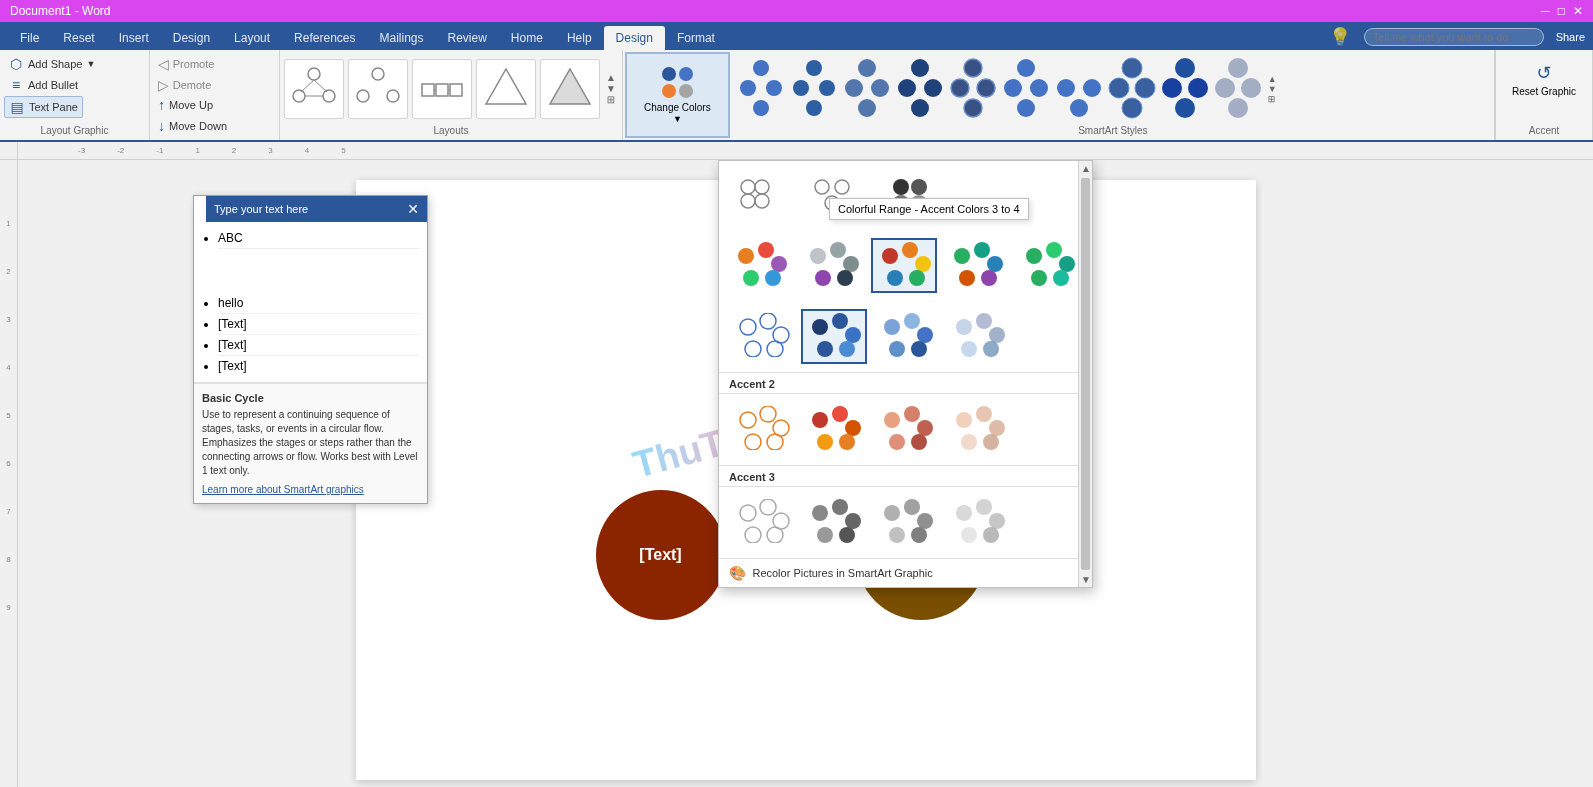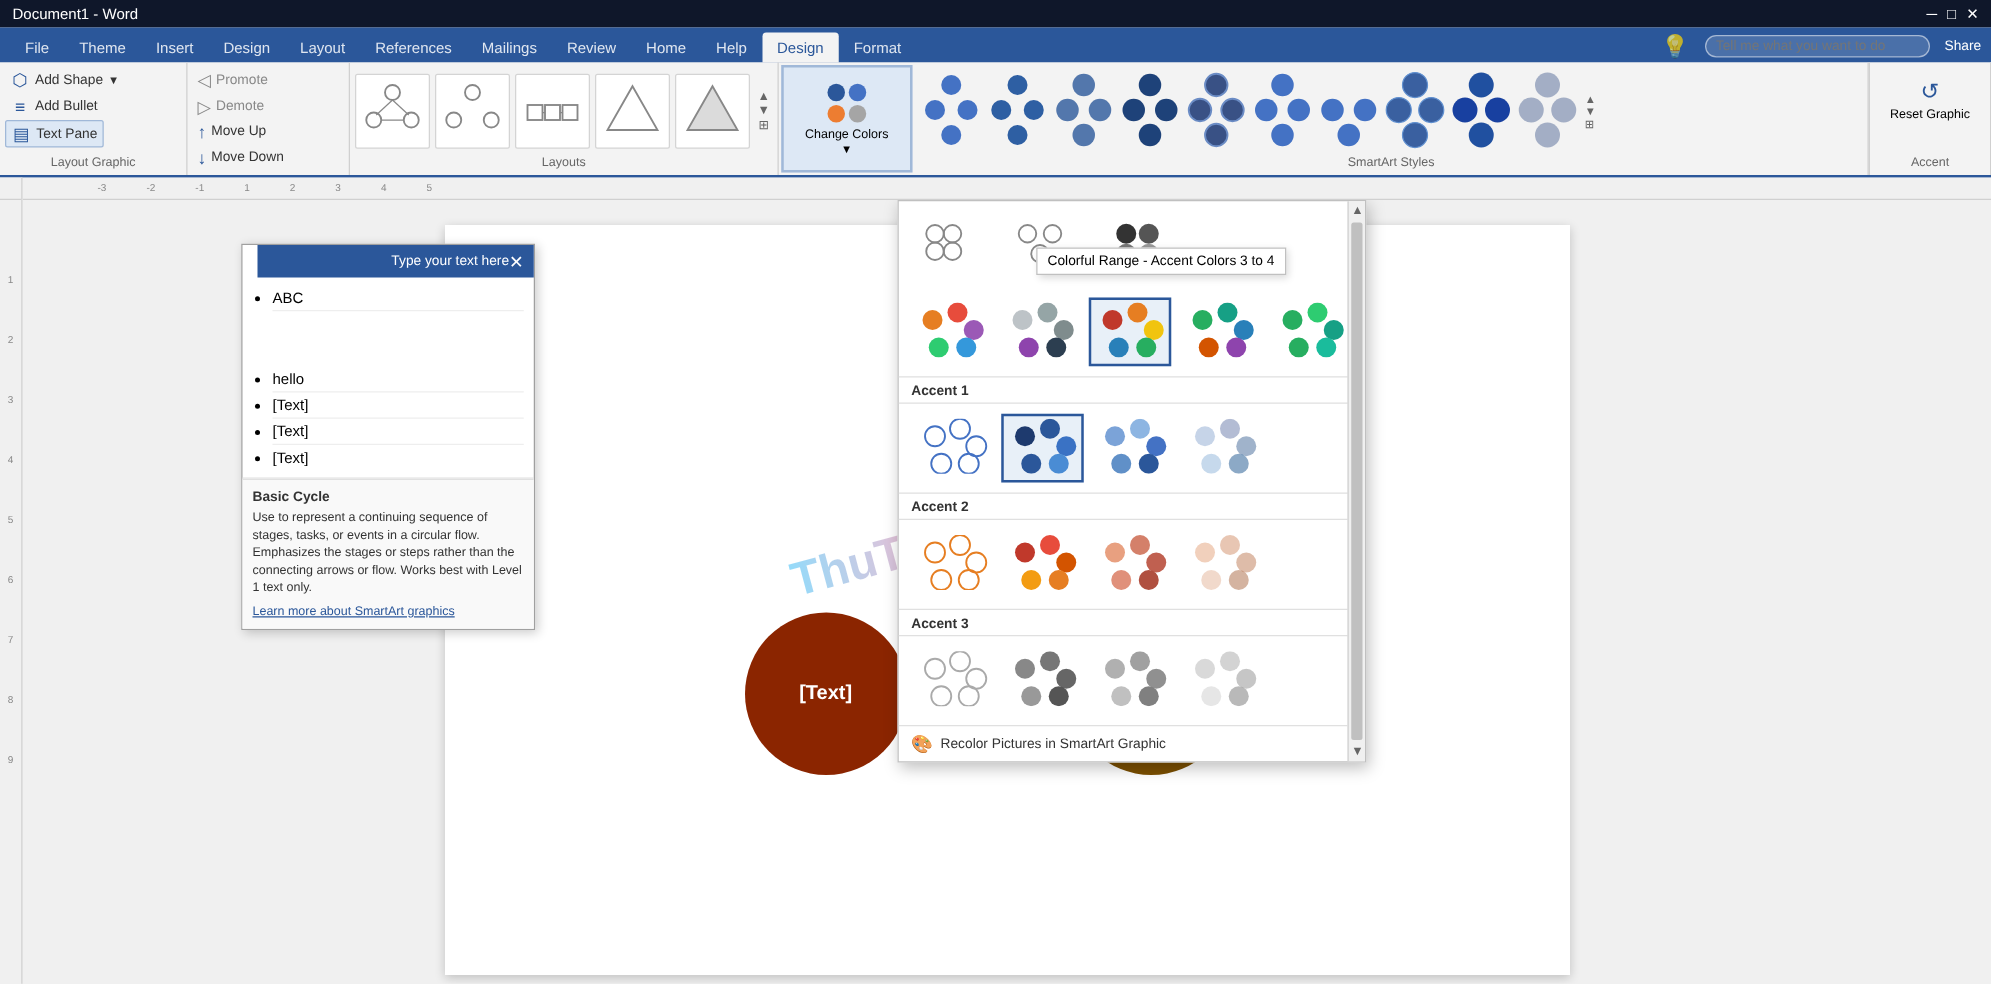--- a/index.html
+++ b/index.html
@@ -17,39 +17,39 @@
 
     .ribbon-tabs { display: flex; background: #2b579a; padding: 0 8px; padding-top: 4px; }
     .ribbon-tab { padding: 5px 12px; color: rgba(255,255,255,0.85); cursor: pointer; font-size: 12px; border-radius: 3px 3px 0 0; }
     .ribbon-tab.active { background: #f3f3f3; color: #2b579a; font-weight: 500; }
 
     .toolbar-row { display: flex; align-items: stretch; background: #f3f3f3; border-bottom: 2px solid #2b579a; height: 92px; }
     .tb-group { display: flex; flex-direction: column; border-right: 1px solid #d0d0d0; padding: 4px; }
     .tb-group-label { font-size: 10px; color: #666; text-align: center; margin-top: auto; padding-top: 2px; }
     .tb-group-content { display: flex; gap: 2px; flex: 1; align-items: center; }
 
-    .top-bar { height: 22px; background: #0f172a; display: flex; align-items: center; padding: 0 10px; justify-content: space-between; }
+    .top-bar { height: 22px; background: #d946ef; display: flex; align-items: center; padding: 0 10px; justify-content: space-between; }
     .top-bar-title { color: white; font-size: 12px; }
     .top-bar-controls { display: flex; gap: 8px; color: white; font-size: 12px; }
   </style>
 </head>
 <body>
 
 <div class="top-bar">
   <span class="top-bar-title">Document1 - Word</span>
   <div class="top-bar-controls">
     <span>─</span>
     <span>□</span>
     <span>✕</span>
   </div>
 </div>
 
 <div class="ribbon-tabs">
   <span class="ribbon-tab">File</span>
-  <span class="ribbon-tab">Theme</span>
+  <span class="ribbon-tab">Reset</span>
   <span class="ribbon-tab">Insert</span>
   <span class="ribbon-tab">Design</span>
   <span class="ribbon-tab">Layout</span>
   <span class="ribbon-tab">References</span>
   <span class="ribbon-tab">Mailings</span>
   <span class="ribbon-tab">Review</span>
   <span class="ribbon-tab">Home</span>
   <span class="ribbon-tab">Help</span>
   <span class="ribbon-tab active">Design</span>
   <span class="ribbon-tab">Format</span>
@@ -313,21 +313,21 @@
           <defs>
             <marker id="arrowhead" markerWidth="10" markerHeight="7" refX="0" refY="3.5" orient="auto">
               <polygon points="0 0, 10 3.5, 0 7" fill="#cc0000"></polygon>
             </marker>
           </defs>
           <path d="M 20 20 Q 80 10 150 50 L 200 70" stroke="#cc0000" stroke-width="3" fill="none" marker-end="url(#arrowhead)"></path>
         </svg>
       </div>
 
       <div style="position:absolute; left:175px; top:35px; width:235px; background:white; border:1px solid #a0a0a0; box-shadow:2px 2px 8px rgba(0,0,0,0.2); z-index:30;">
-        <div style="background:#2b579a; color:white; padding:5px 8px; font-size:11px; display:flex; justify-content:flex-end; align-items:center;margin-left:12px;">
+        <div style="background:#2b579a; color:white; padding:5px 8px; font-size:11px; display:flex; justify-content:space-between; align-items:center;margin-left:12px;">
           <span>Type your text here</span>
           <span style="cursor:pointer; font-size:14px;">✕</span>
         </div>
         <div style="padding:6px 8px; border-bottom:1px solid #e0e0e0;">
           <ul style="list-style:disc; padding-left:16px;">
             <li style="padding:3px 0; border-bottom:1px solid #eee; font-size:12px;">ABC</li>
             <li style="padding:3px 0; border-bottom:1px solid #eee; font-size:12px;margin-top:44px;">hello</li>
             <li style="padding:3px 0; border-bottom:1px solid #eee; font-size:12px;">[Text]</li>
             <li style="padding:3px 0; border-bottom:1px solid #eee; font-size:12px;">[Text]</li>
             <li style="padding:3px 0; font-size:12px;">[Text]</li>
@@ -413,21 +413,20 @@
                 <circle cx="35" cy="8" r="8" fill="#2ecc71"></circle>
                 <circle cx="48" cy="22" r="8" fill="#16a085"></circle>
                 <circle cx="42" cy="36" r="8" fill="#1abc9c"></circle>
                 <circle cx="20" cy="36" r="8" fill="#27ae60"></circle>
               </svg>
           </div>
 
           <div style="position:absolute; top:-32px; left:110px; background:white; border:1px solid #c0c0c0; padding:4px 8px; font-size:11px; box-shadow:2px 2px 6px rgba(0,0,0,0.15); white-space:nowrap;">Colorful Range - Accent Colors 3 to 4</div>
         </div>
 
-        <div style="padding:5px 10px 3px; font-size:11px; font-weight:bold; color:#333; border-top:1px solid #e0e0e0; border-bottom:1px solid #e0e0e0;">Accent 1</div>
         <div style="display:flex; gap:6px; padding:8px 10px;">
           <div style="cursor:pointer; padding:2px; border:2px solid transparent;">
             <svg width="58" height="44">
                 <circle cx="15" cy="14" r="8" fill="none" stroke="#4472c4" stroke-width="1.5"></circle>
                 <circle cx="35" cy="8" r="8" fill="none" stroke="#4472c4" stroke-width="1.5"></circle>
                 <circle cx="48" cy="22" r="8" fill="none" stroke="#4472c4" stroke-width="1.5"></circle>
                 <circle cx="42" cy="36" r="8" fill="none" stroke="#4472c4" stroke-width="1.5"></circle>
                 <circle cx="20" cy="36" r="8" fill="none" stroke="#4472c4" stroke-width="1.5"></circle>
               </svg>
           </div>

